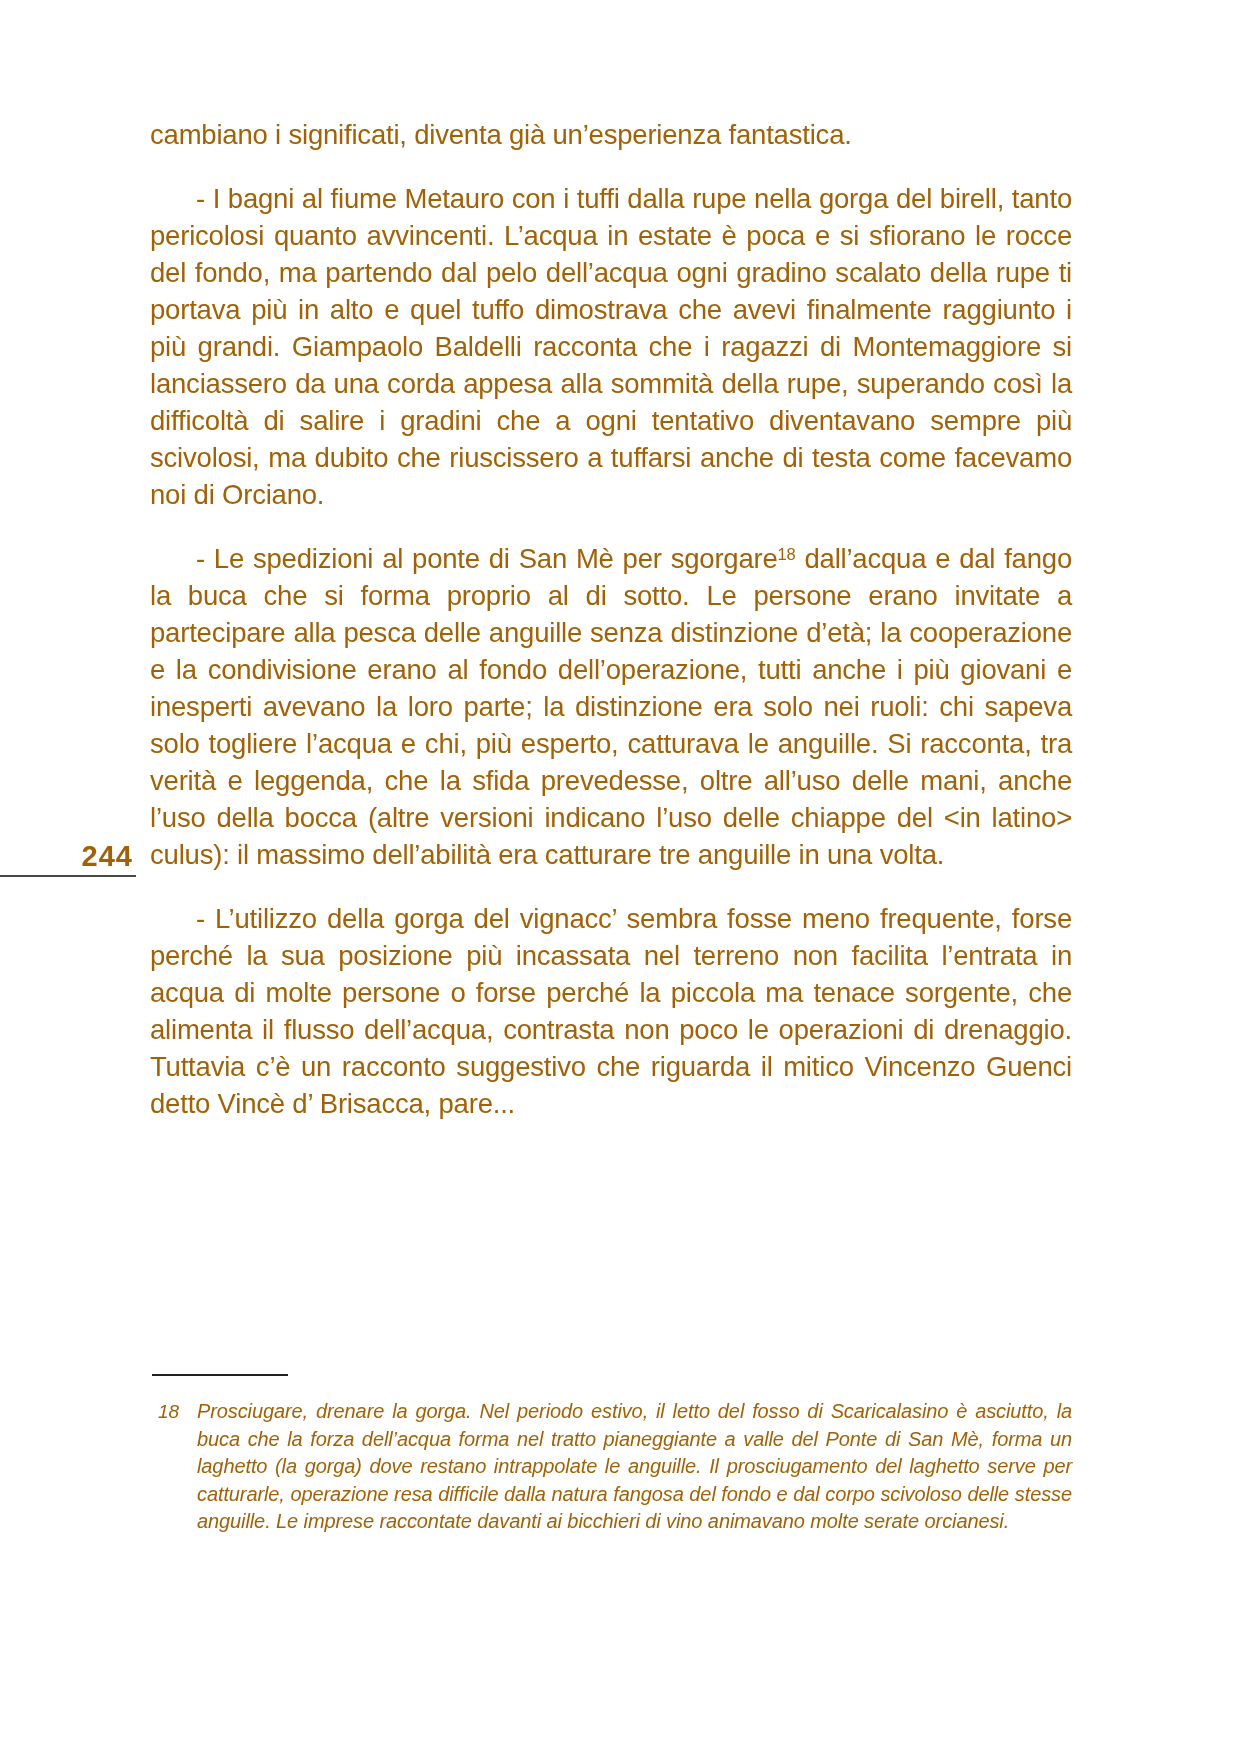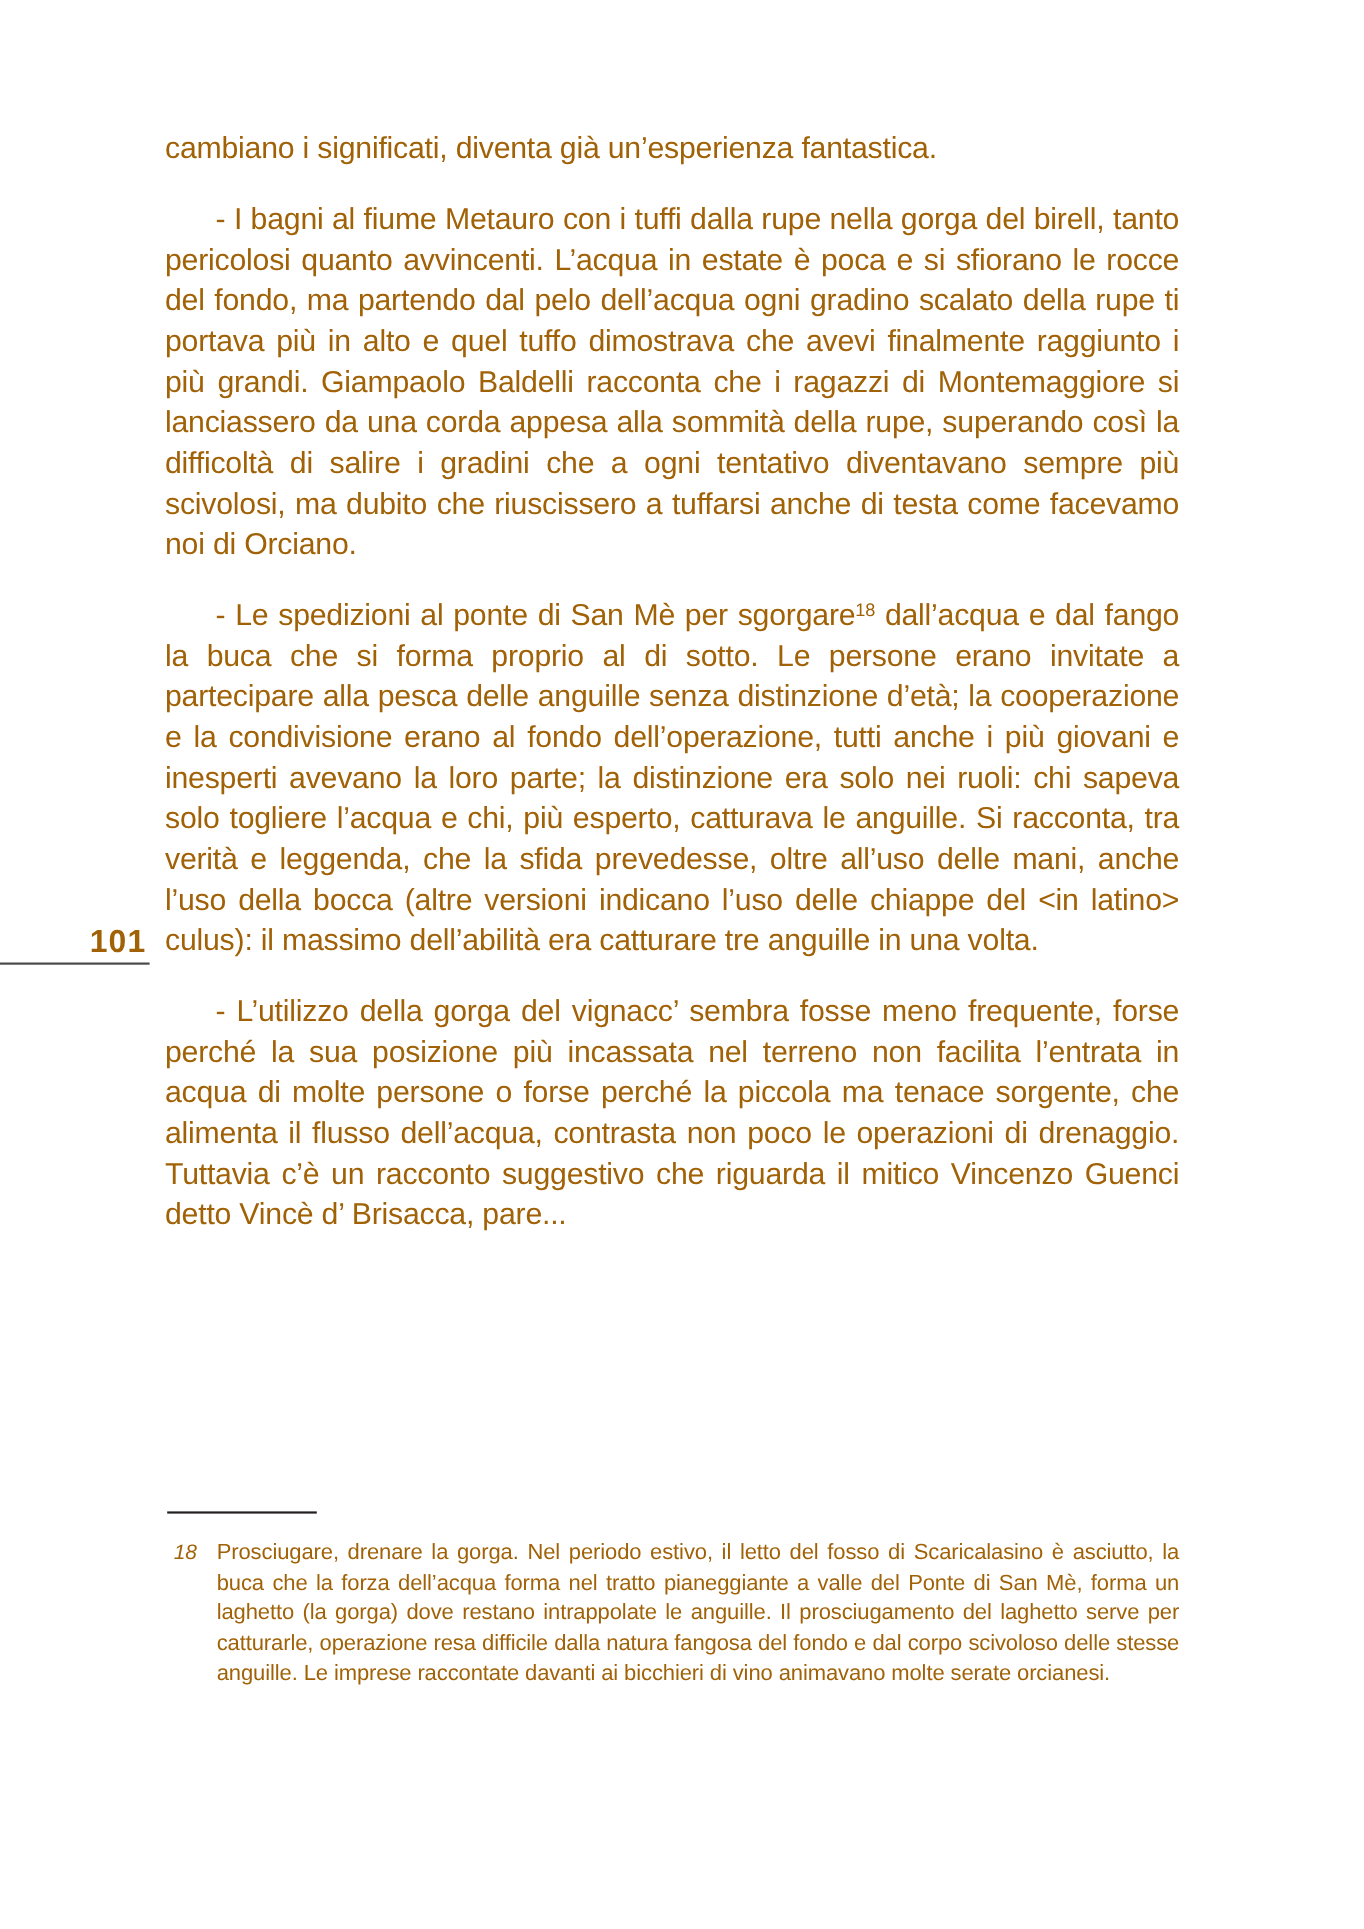--- a/index.html
+++ b/index.html
@@ -87,37 +87,38 @@
     width: 47px;
     padding-left: 8px;
     box-sizing: border-box;
     font-style: italic;
     font-size: 19px;
   }
   .fn-text {
     flex: 1;
     text-align: justify;
     hyphens: auto;
+    font-style: italic;
     -webkit-hyphens: auto;
   }
 </style>
 </head>
 <body>
 
 <div class="page">
 
   <div class="main-text">
     <p><span>cambiano i significati, diventa già un’esperienza fantastica.</span></p>
     <p class="ind"><span>- I bagni al fiume Metauro con i tuffi dalla rupe nella </span><span class="it">gorga del birell</span><span>, tanto pericolosi quanto avvincenti. L’acqua in estate è poca e si sfiorano le rocce del fondo, ma partendo dal pelo dell’acqua ogni gradino scalato della rupe ti portava più in alto e quel tuffo dimostrava che avevi finalmente raggiunto i più grandi. Giampaolo Baldelli racconta che i ragazzi di Montemaggiore si lanciassero da una corda appesa alla sommità della rupe, superando così la difficoltà di salire i gradini che a ogni tentativo diventavano sempre più scivolosi, ma dubito che riuscissero a tuffarsi anche di testa come facevamo noi di Orciano.</span></p>
     <p class="ind"><span>- Le spedizioni al </span><span class="it">ponte di San Mè</span><span> per sgorgare</span><sup class="fnref">18</sup><span> dall’acqua e dal fango la buca che si forma proprio al di sotto. Le persone erano invitate a partecipare alla pesca delle anguille senza distinzione d’età; la cooperazione e la condivisione erano al fondo dell’operazione, tutti anche i più giovani e inesperti avevano la loro parte; la distinzione era solo nei ruoli: chi sapeva solo togliere l’acqua e chi, più esperto, catturava le anguille. Si racconta, tra verità e leggenda, che la sfida prevedesse, oltre all’uso delle mani, anche l’uso della bocca (altre versioni indicano l’uso delle </span><span class="it">chiappe del</span><span> &lt;in latino&gt; </span><span class="it">culus</span><span>): il massimo dell’abilità era catturare tre anguille in una volta.</span></p>
     <p class="ind"><span>- L’utilizzo della </span><span class="it">gorga del vignacc’</span><span> sembra fosse meno frequente, forse perché la sua posizione più incassata nel terreno non facilita l’entrata in acqua di molte persone o forse perché la piccola ma tenace sorgente, che alimenta il flusso dell’acqua, contrasta non poco le operazioni di drenaggio. Tuttavia c’è un racconto suggestivo che riguarda il mitico Vincenzo Guenci detto Vincè d’ Brisacca, pare...</span></p>
   </div>
 
   <div class="pagenum-block">
-    <div class="pagenum">101</div>
+    <div class="pagenum">244</div>
     <div class="pagenum-rule"></div>
   </div>
 
   <div class="footnote-rule"></div>
 
   <div class="footnote">
     <div class="fn-marker">18</div>
     <div class="fn-text">Prosciugare, drenare la gorga. Nel periodo estivo, il letto del fosso di Scaricalasino è asciutto, la buca che la forza dell’acqua forma nel tratto pianeggiante a valle del Ponte di San Mè, forma un laghetto (la gorga) dove restano intrappolate le anguille. Il prosciugamento del laghetto serve per catturarle, operazione resa difficile dalla natura fangosa del fondo e dal corpo scivoloso delle stesse anguille. Le imprese raccontate davanti ai bicchieri di vino animavano molte serate orcianesi.</div>
   </div>
 

